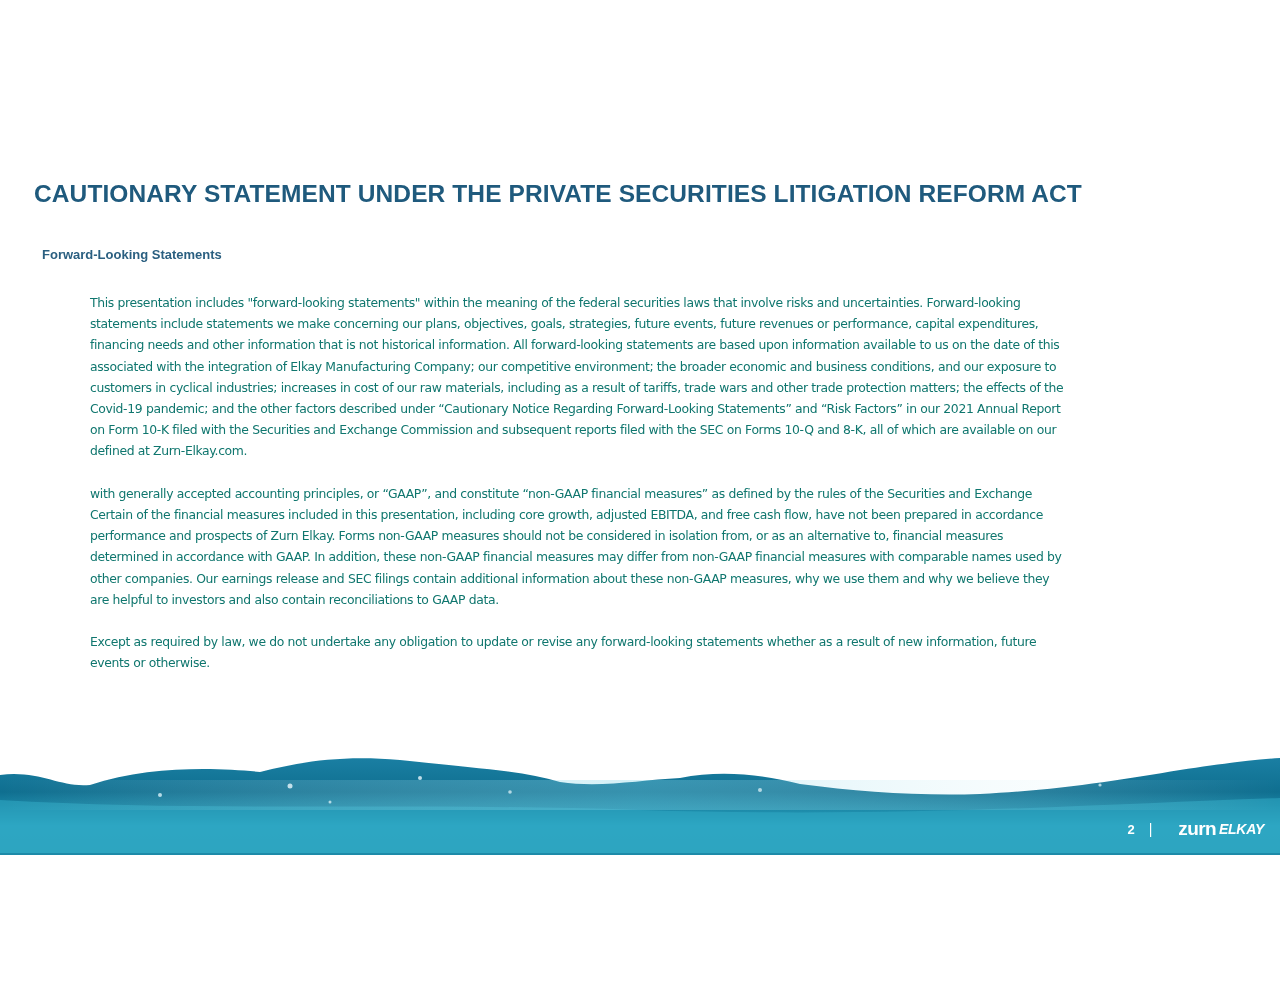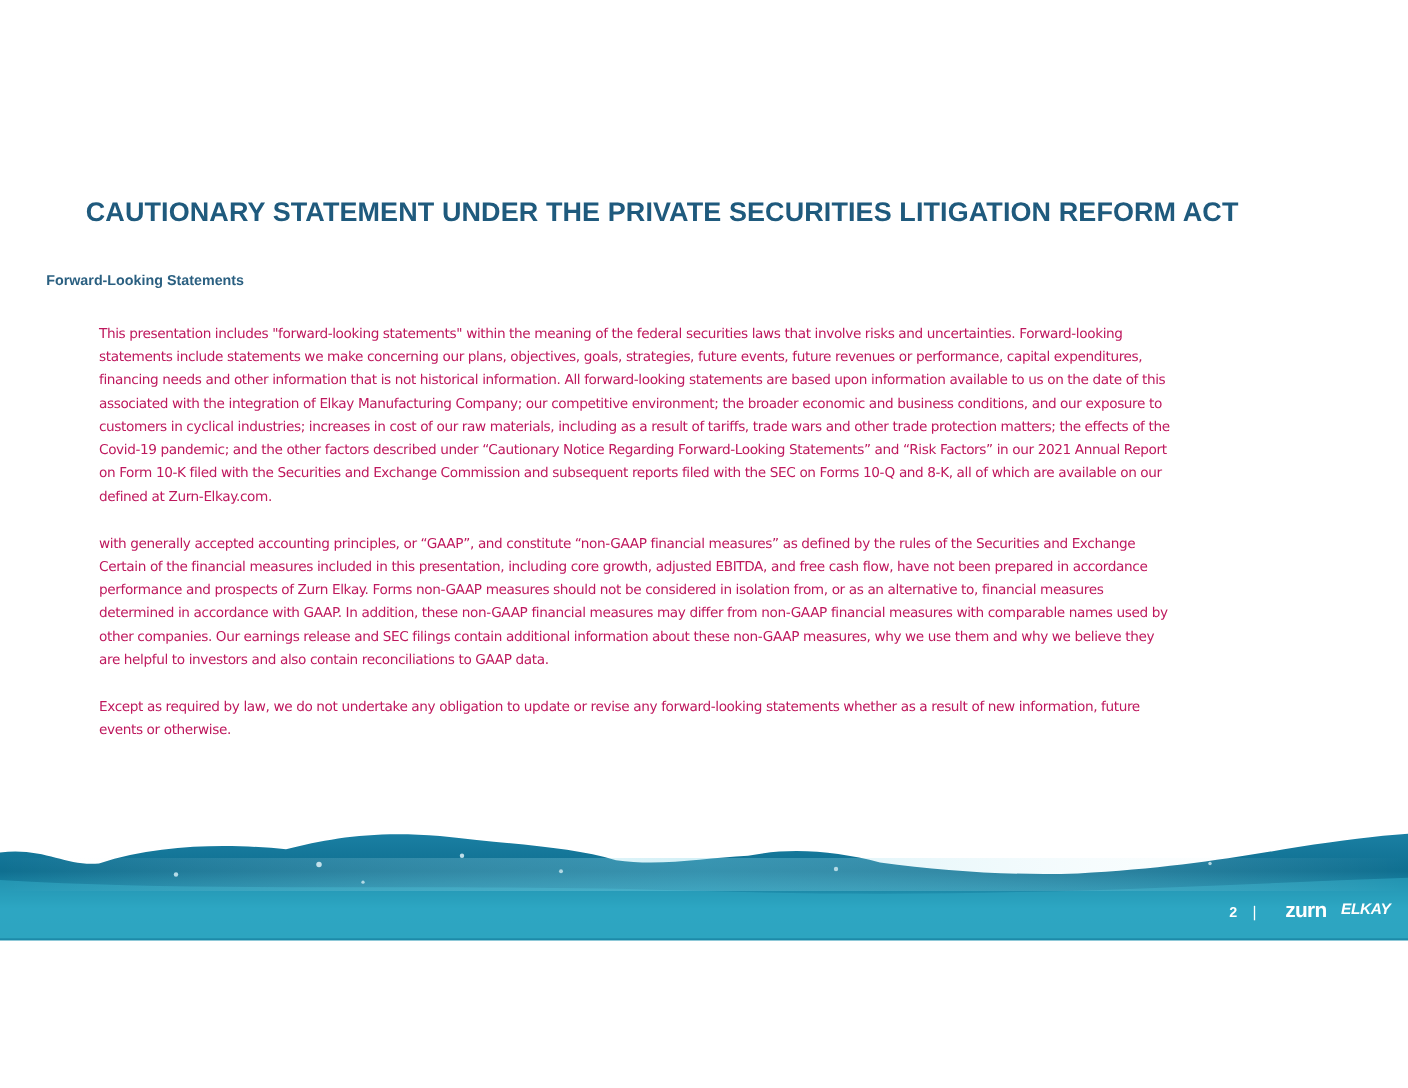--- a/index.html
+++ b/index.html
@@ -6,46 +6,46 @@
     body {
       width: 1280px; height: 989px; position: relative; overflow: hidden;
       background: #ffffff;
       font-family: "Liberation Sans", sans-serif;
     }
     .slide { position: absolute; left: 0; top: 0; width: 1280px; height: 989px; }
     .title {
       position: absolute; left: 34px; top: 180px;
       font-family: "Liberation Sans", sans-serif;
       font-weight: bold; font-size: 24.5px; color: #1f5a7d;
-      letter-spacing: 0.1px; white-space: nowrap; margin-left: 44px;
+      letter-spacing: 0.1px; white-space: nowrap;
     }
     .subtitle {
       position: absolute; left: 42px; top: 247px;
       font-family: "Liberation Sans", sans-serif;
       font-weight: bold; font-size: 13px; color: #2a5f80;
       white-space: nowrap;
     }
     .body {
       position: absolute; left: 90px; top: 292px; width: 1080px;
       font-family: "DejaVu Sans", sans-serif;
-      font-size: 12.4px; line-height: 21.2px; color: #be185d;
+      font-size: 12.4px; line-height: 21.2px; color: #0f766e;
       letter-spacing: -0.35px;
     }
     .para { margin: 0 0 21.2px 0; }
     .para .ln { display: block; white-space: nowrap; }
     .water {
       position: absolute; left: 0; top: 740px; width: 1280px; height: 115px;
     }
     .footer {
       position: absolute; right: 16px; top: 818px;
       display: flex; align-items: center; color: #ffffff;
     }
     .page-num { font-family: "Liberation Sans", sans-serif; font-weight: bold; font-size: 13px; }
     .sep { margin: 0 26px 0 14px; font-family: "Liberation Sans", sans-serif; font-size: 14px; }
-    .logo { display: flex; align-items: flex-start; gap: 10px; }
+    .logo { display: flex; align-items: center; }
     .logo-zurn { font-family: "Liberation Sans", sans-serif; font-weight: bold; font-size: 19px; letter-spacing: -0.6px; }
     .logo-elkay { font-family: "Liberation Sans", sans-serif; font-weight: bold; font-style: italic; font-size: 14px; margin-left: 3px; letter-spacing: -0.3px; }
   </style>
 </head>
 <body>
 
 <div class="slide">
   <div class="title">CAUTIONARY STATEMENT UNDER THE PRIVATE SECURITIES LITIGATION REFORM ACT</div>
   <div class="subtitle">Forward-Looking Statements</div>
 

